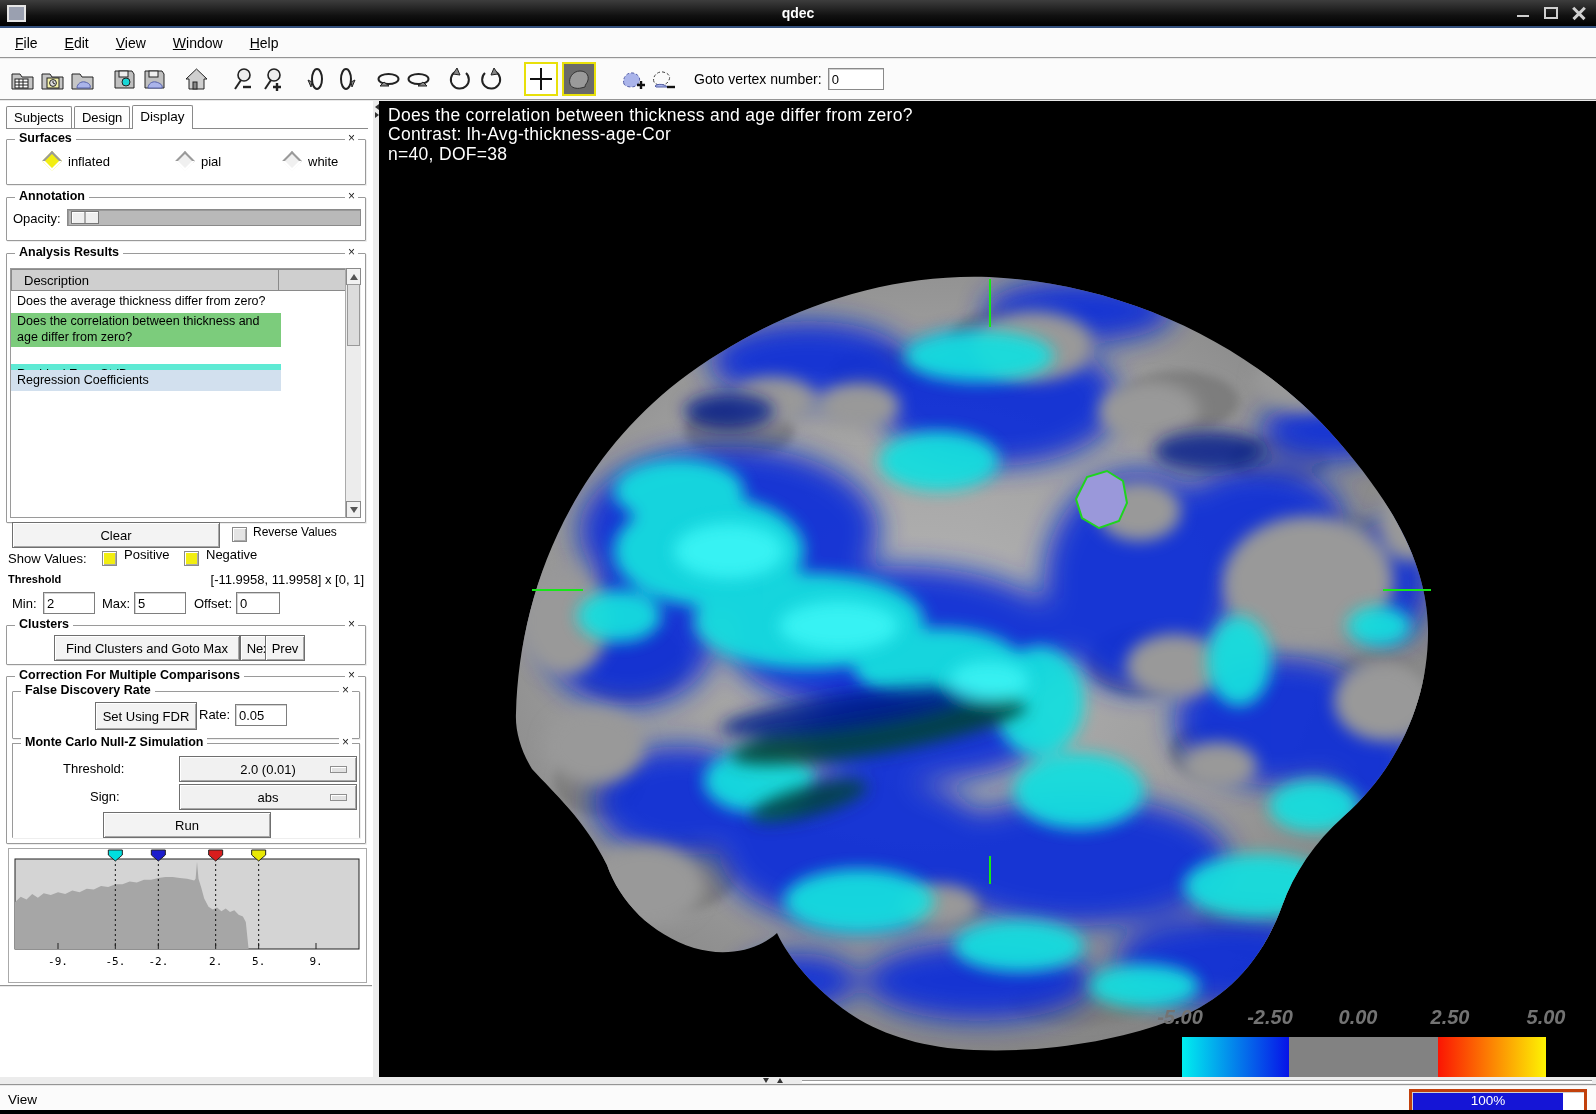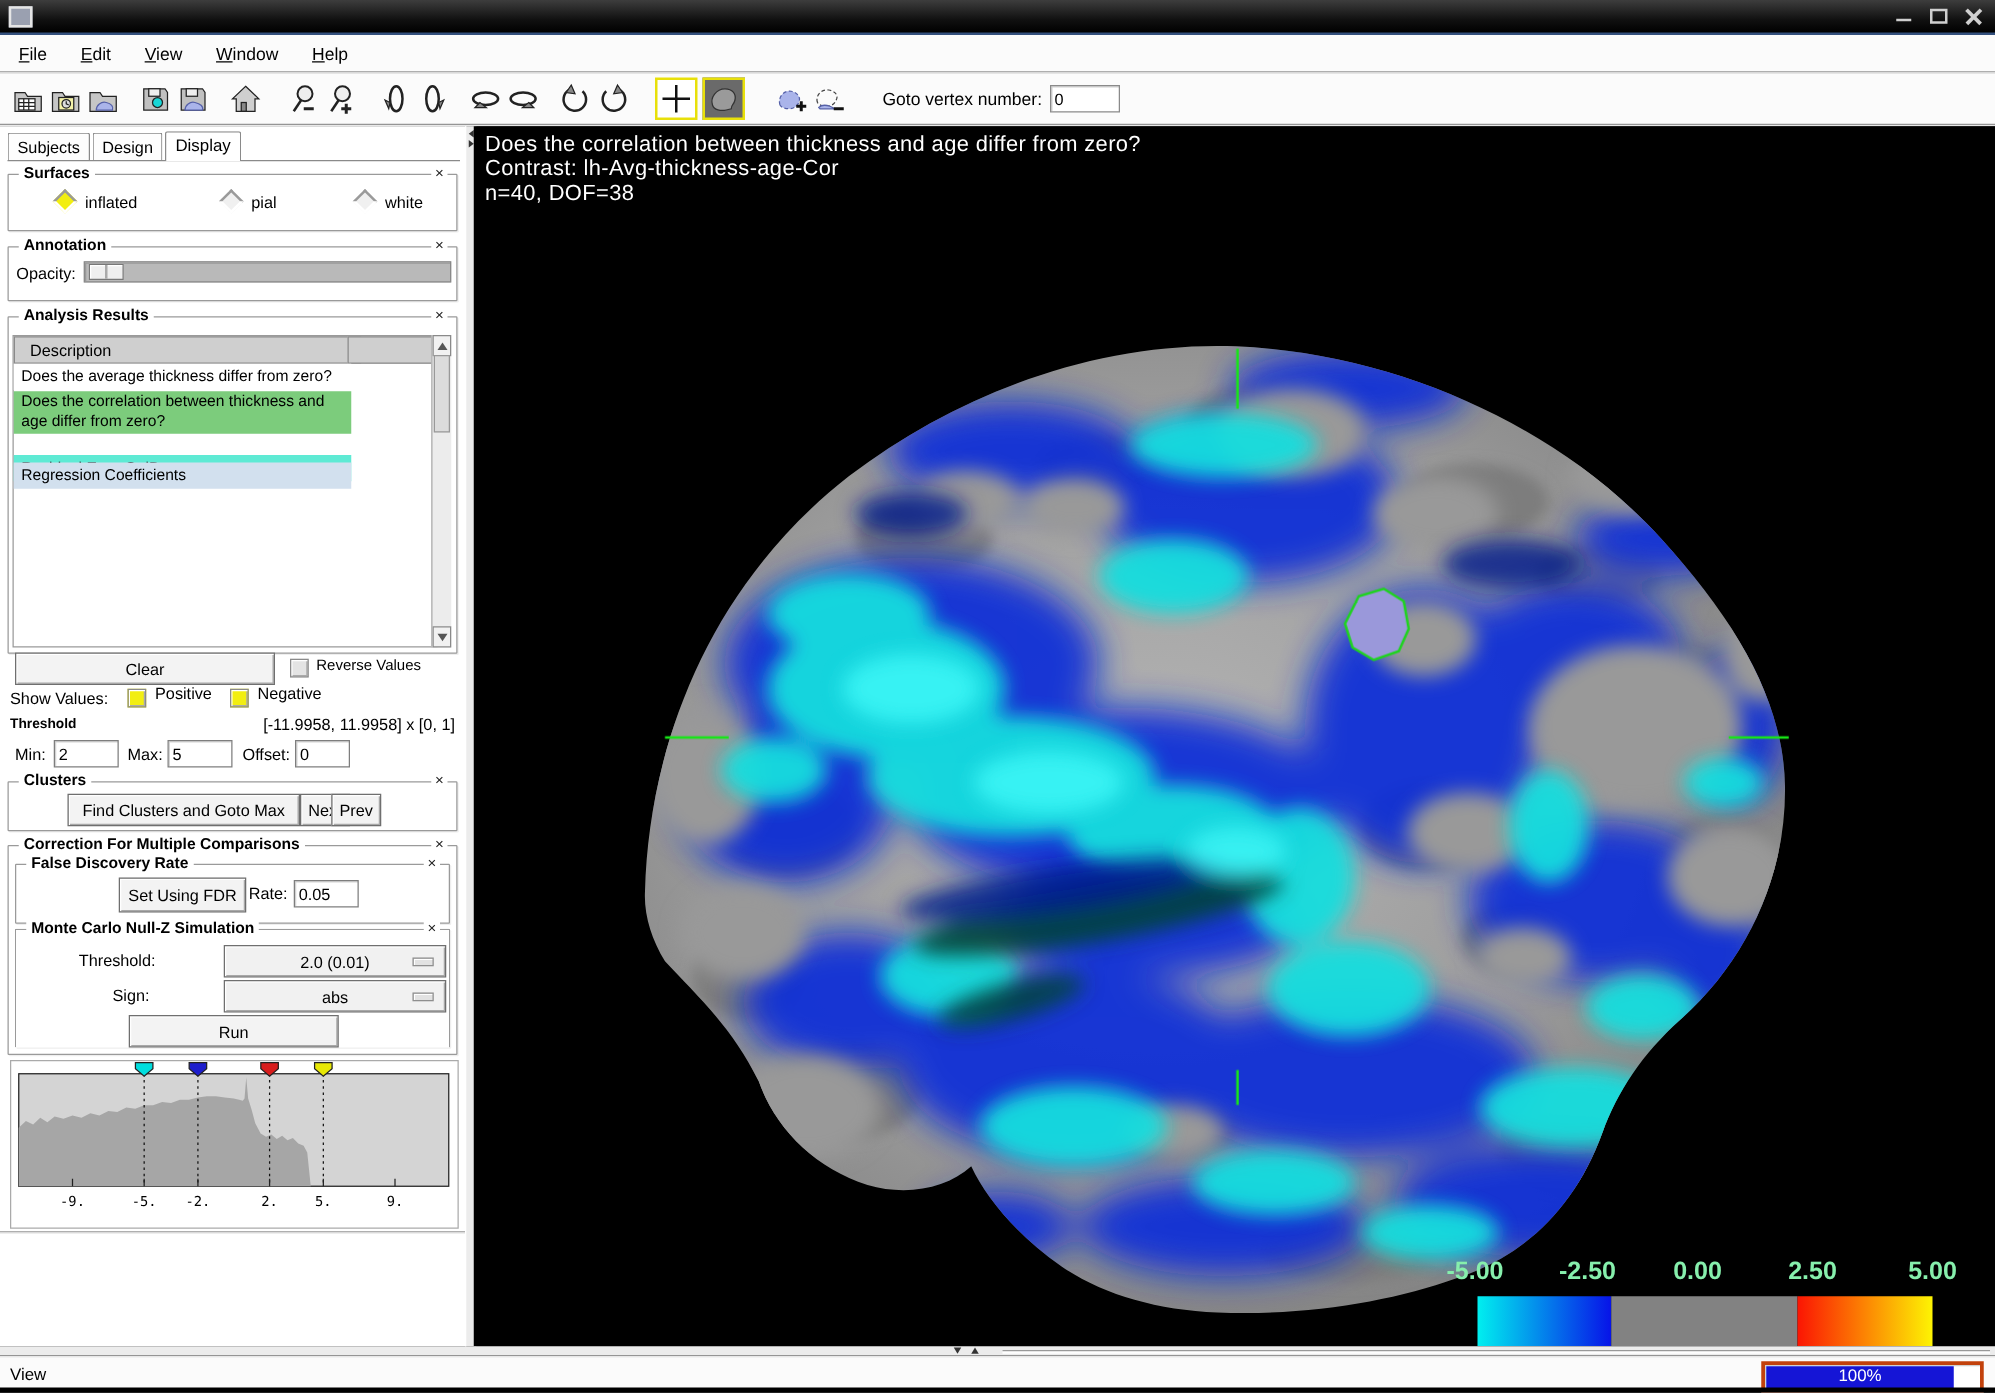--- a/index.html
+++ b/index.html
@@ -21,21 +21,21 @@
   .menubar{position:absolute;left:0;top:28px;right:0;height:29px;background:#fbfbfb;
     border-bottom:2px groove #e9e9e9;display:flex;align-items:center;gap:27px;padding-left:15px;font-size:14px;}
   .menu-item{cursor:default;} .menu-item::first-letter{text-decoration:underline;}
   
   .toolbar{position:absolute;left:0;top:59px;right:0;height:40px;background:#fbfbfb;
     border-bottom:2px groove #e9e9e9;display:flex;align-items:center;padding-left:8px;}
   .ico{width:28px;height:28px;display:flex;align-items:center;justify-content:center;margin-right:2px;}
   .gap{width:12px;} .biggap{width:18px;}
   .toolbox{width:30px;height:30px;border:2px solid #e8e00a;background:#fff;display:flex;align-items:center;justify-content:center;margin-right:4px;}
   .toolbox.dark{background:#6a6a6a;}
-  .goto-label{margin-left:28px;font-size:14px;}
+  .goto-label{margin-left:16px;font-size:14px;}
   .goto-input{width:48px;height:20px;margin-left:6px;background:#fff;border:1px solid #8a8a8a;
     box-shadow:inset 1px 1px 0 #cfcfcf;font:13px "Liberation Sans",sans-serif;padding:0 3px;}
   
   .panel{position:absolute;left:0;top:101px;width:372px;height:976px;background:#fff;border-right:1px solid #bbb;}
   .splitter{position:absolute;left:372px;top:101px;width:7px;height:976px;background:#ececec;
     border-left:1px solid #fff;border-right:1px solid #9a9a9a;}
   .split-arrows{position:absolute;top:3px;left:0;width:7px;display:flex;flex-direction:column;gap:2px;align-items:center;}
   .tri-l{width:0;height:0;border-top:3px solid transparent;border-bottom:3px solid transparent;border-right:4px solid #333;}
   .tri-r{width:0;height:0;border-top:3px solid transparent;border-bottom:3px solid transparent;border-left:4px solid #333;}
   .view{position:absolute;left:379px;top:101px;width:1217px;height:976px;background:#000;overflow:hidden;}
@@ -72,21 +72,21 @@
   .optmenu{position:absolute;background:#f1f1f1;border:1px solid #6f6f6f;box-shadow:inset 1px 1px 0 #fff,inset -1px -1px 0 #a8a8a8;
     display:flex;align-items:center;justify-content:center;font-size:13px;}
   .optdash{position:absolute;right:9px;top:9px;width:15px;height:5px;background:#e2e2e2;border:1px solid #8f8f8f;
     box-shadow:inset 1px 1px 0 #fff;}
   .lbl{position:absolute;font-size:13px;white-space:nowrap;}
   .bold{font-weight:bold;}
   
   .histframe{position:absolute;left:8px;top:747px;width:357px;height:133px;background:#fff;border:1px solid #aaa;}
   
   .overlay-text{position:absolute;left:9px;top:5px;color:#fff;font-size:17.5px;line-height:1.1;letter-spacing:.3px;}
-  .cb-label{position:absolute;color:#86efac;font-weight:bold;font-size:20px;transform:translateX(-50%);top:905px;}
+  .cb-label{position:absolute;color:#737373;font-weight:bold;font-style:italic;font-size:20px;transform:translateX(-50%);top:905px;}
   .cbar-seg{position:absolute;top:936px;height:40px;}
   
   .sash{position:absolute;left:0;top:1077px;right:0;height:7px;background:#ececec;display:flex;align-items:center;}
   .sash-line{position:absolute;left:802px;right:4px;top:3px;height:2px;background:#fff;border-top:1px solid #9a9a9a;}
   .sash-arrs{position:absolute;left:763px;display:flex;gap:8px;align-items:center;}
   .statusbar{position:absolute;left:0;top:1084px;right:0;height:26px;background:#fbfbfb;border-top:2px groove #e9e9e9;
     display:flex;align-items:center;}
   .status-text{margin-left:8px;font-size:13.5px;}
   .progress{position:absolute;right:9px;top:3px;width:172px;height:20px;background:#fff;border:3px solid #c2410c;
     box-shadow:inset 1px 1px 0 #cfcfcf;}
@@ -94,20 +94,21 @@
   .progress-text{position:absolute;left:0;width:152px;top:1px;text-align:center;color:#fff;font-size:13.5px;}
   .bottomedge{position:absolute;left:0;right:0;top:1110px;height:4px;background:#000;}
 </style>
 </head>
 <body>
 
 <div class="app">
 
   <div class="titlebar">
     <div class="title-icon"></div>
+    <div class="title-text">qdec</div>
     <div class="winbtns">
       <div class="wb wb-min"></div>
       <div class="wb wb-max"></div>
       <div class="wb wb-close"></div>
     </div>
   </div>
 
   <div class="menubar">
     <span class="menu-item">File</span>
     <span class="menu-item">Edit</span>

